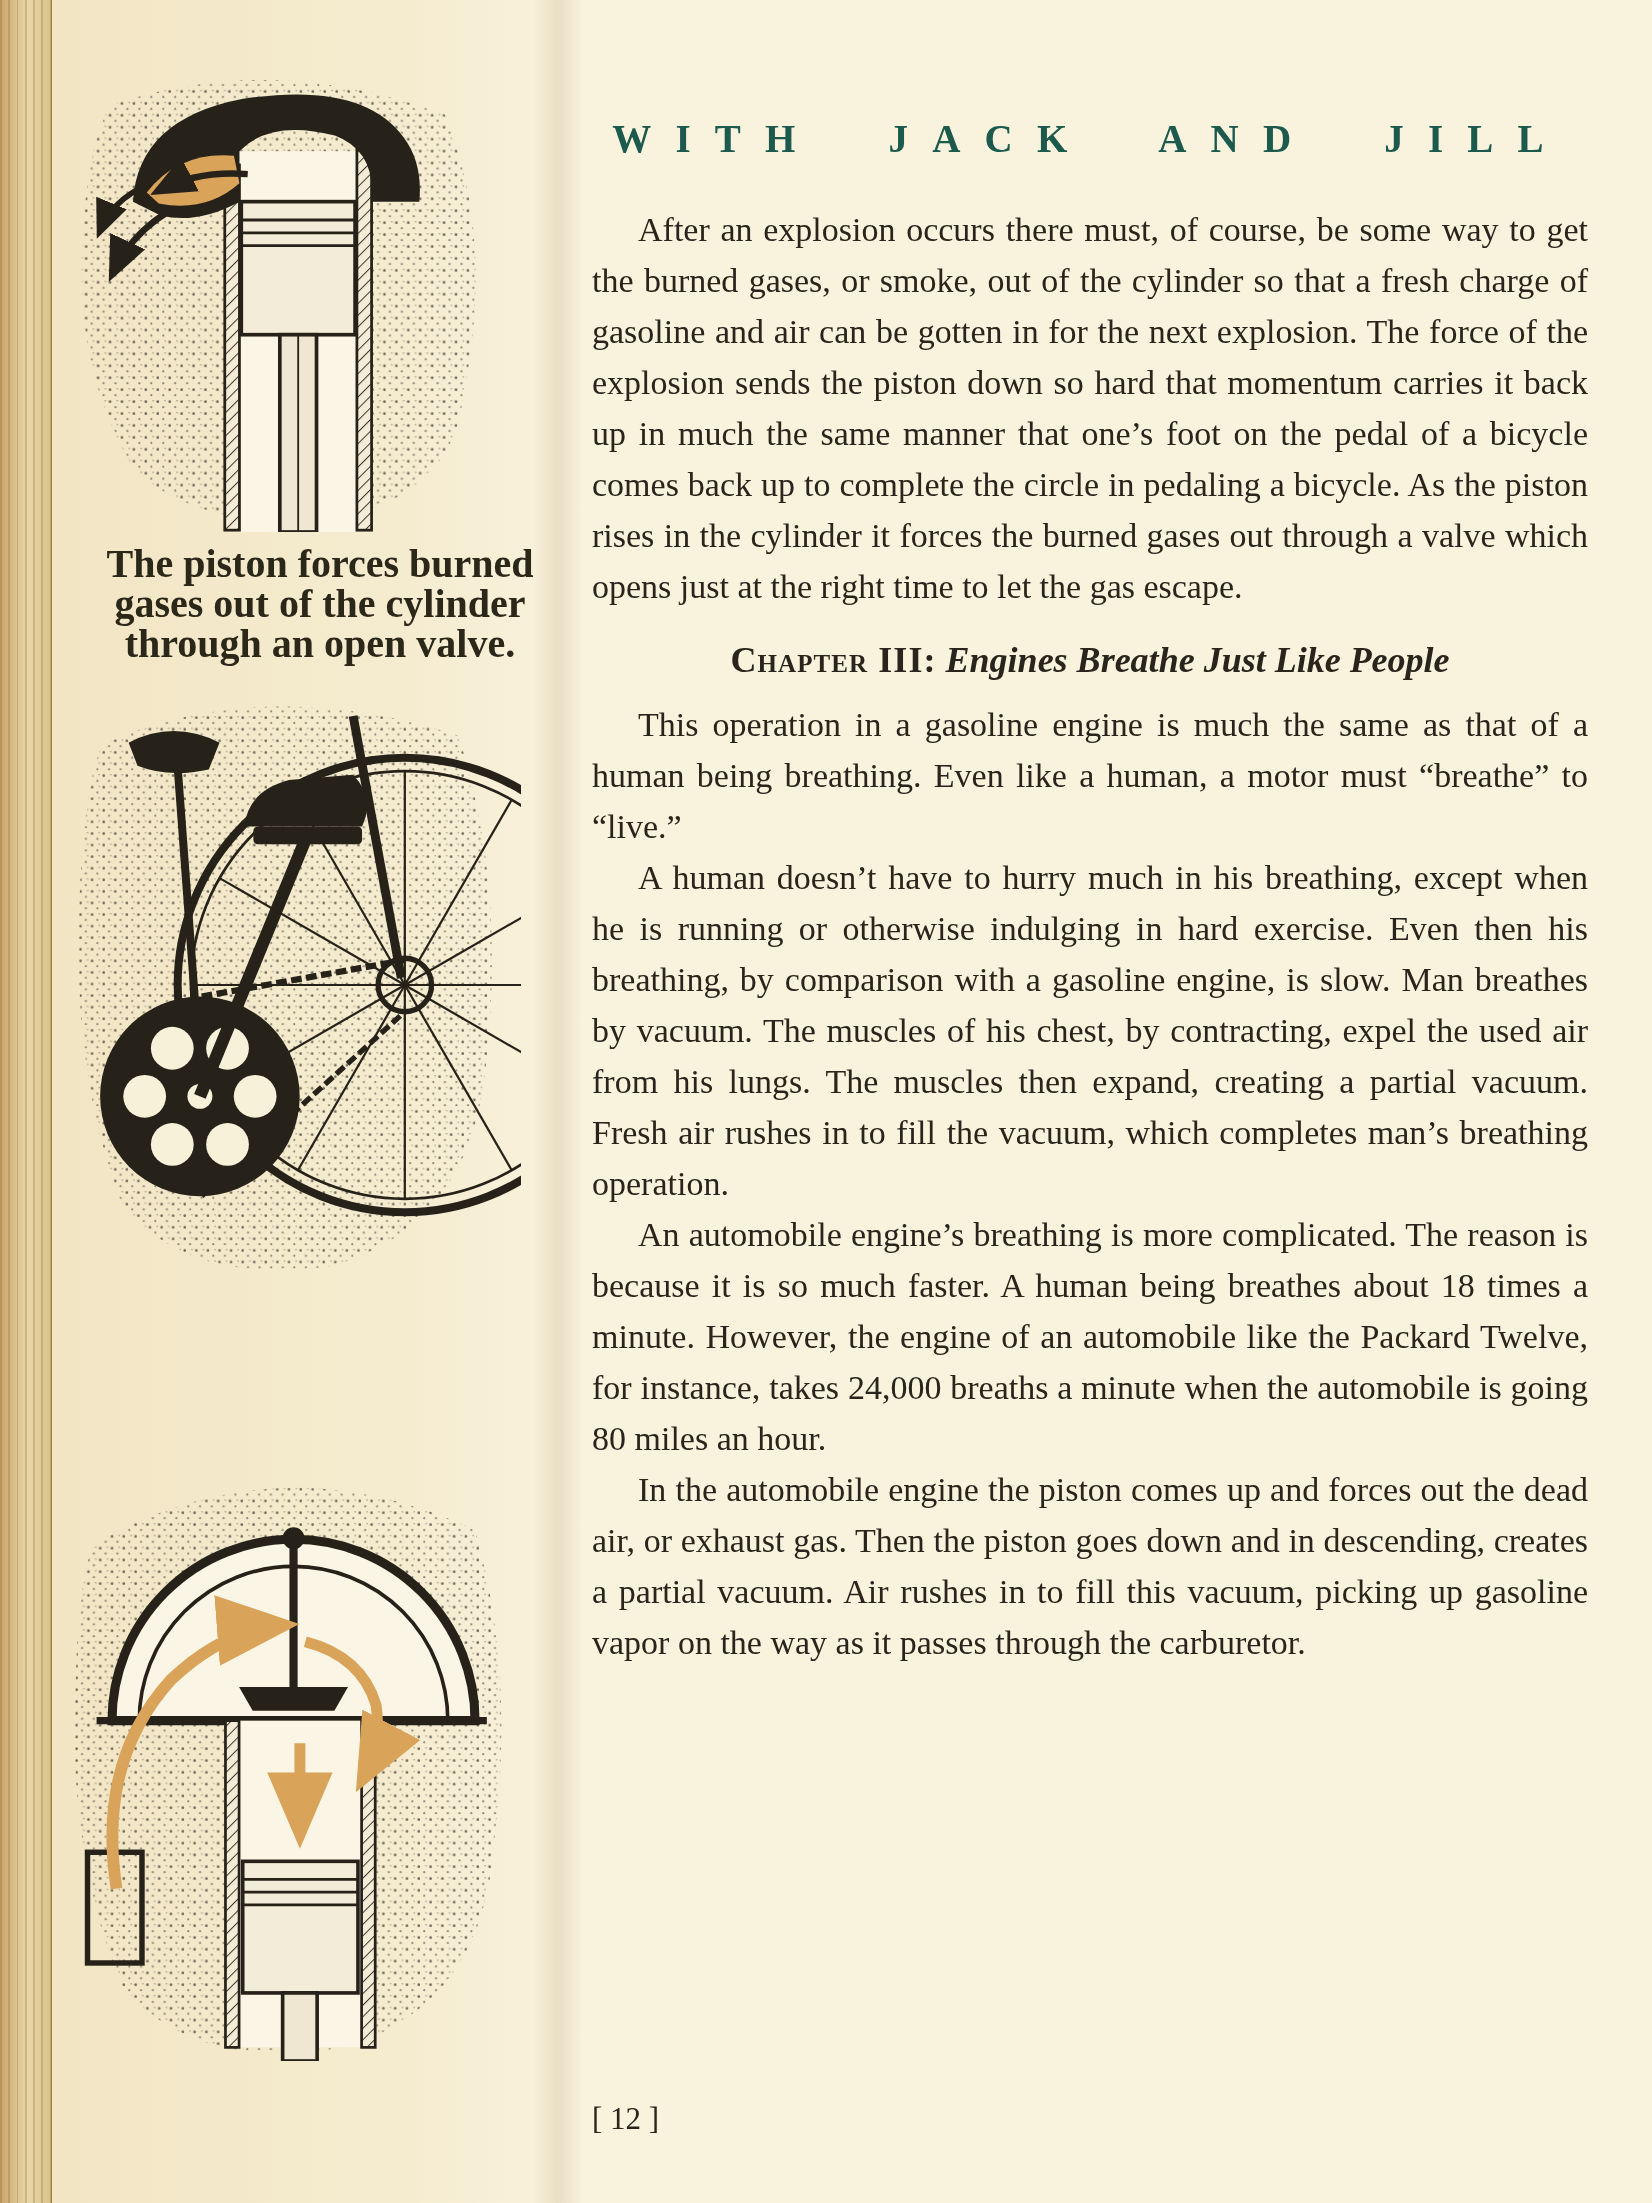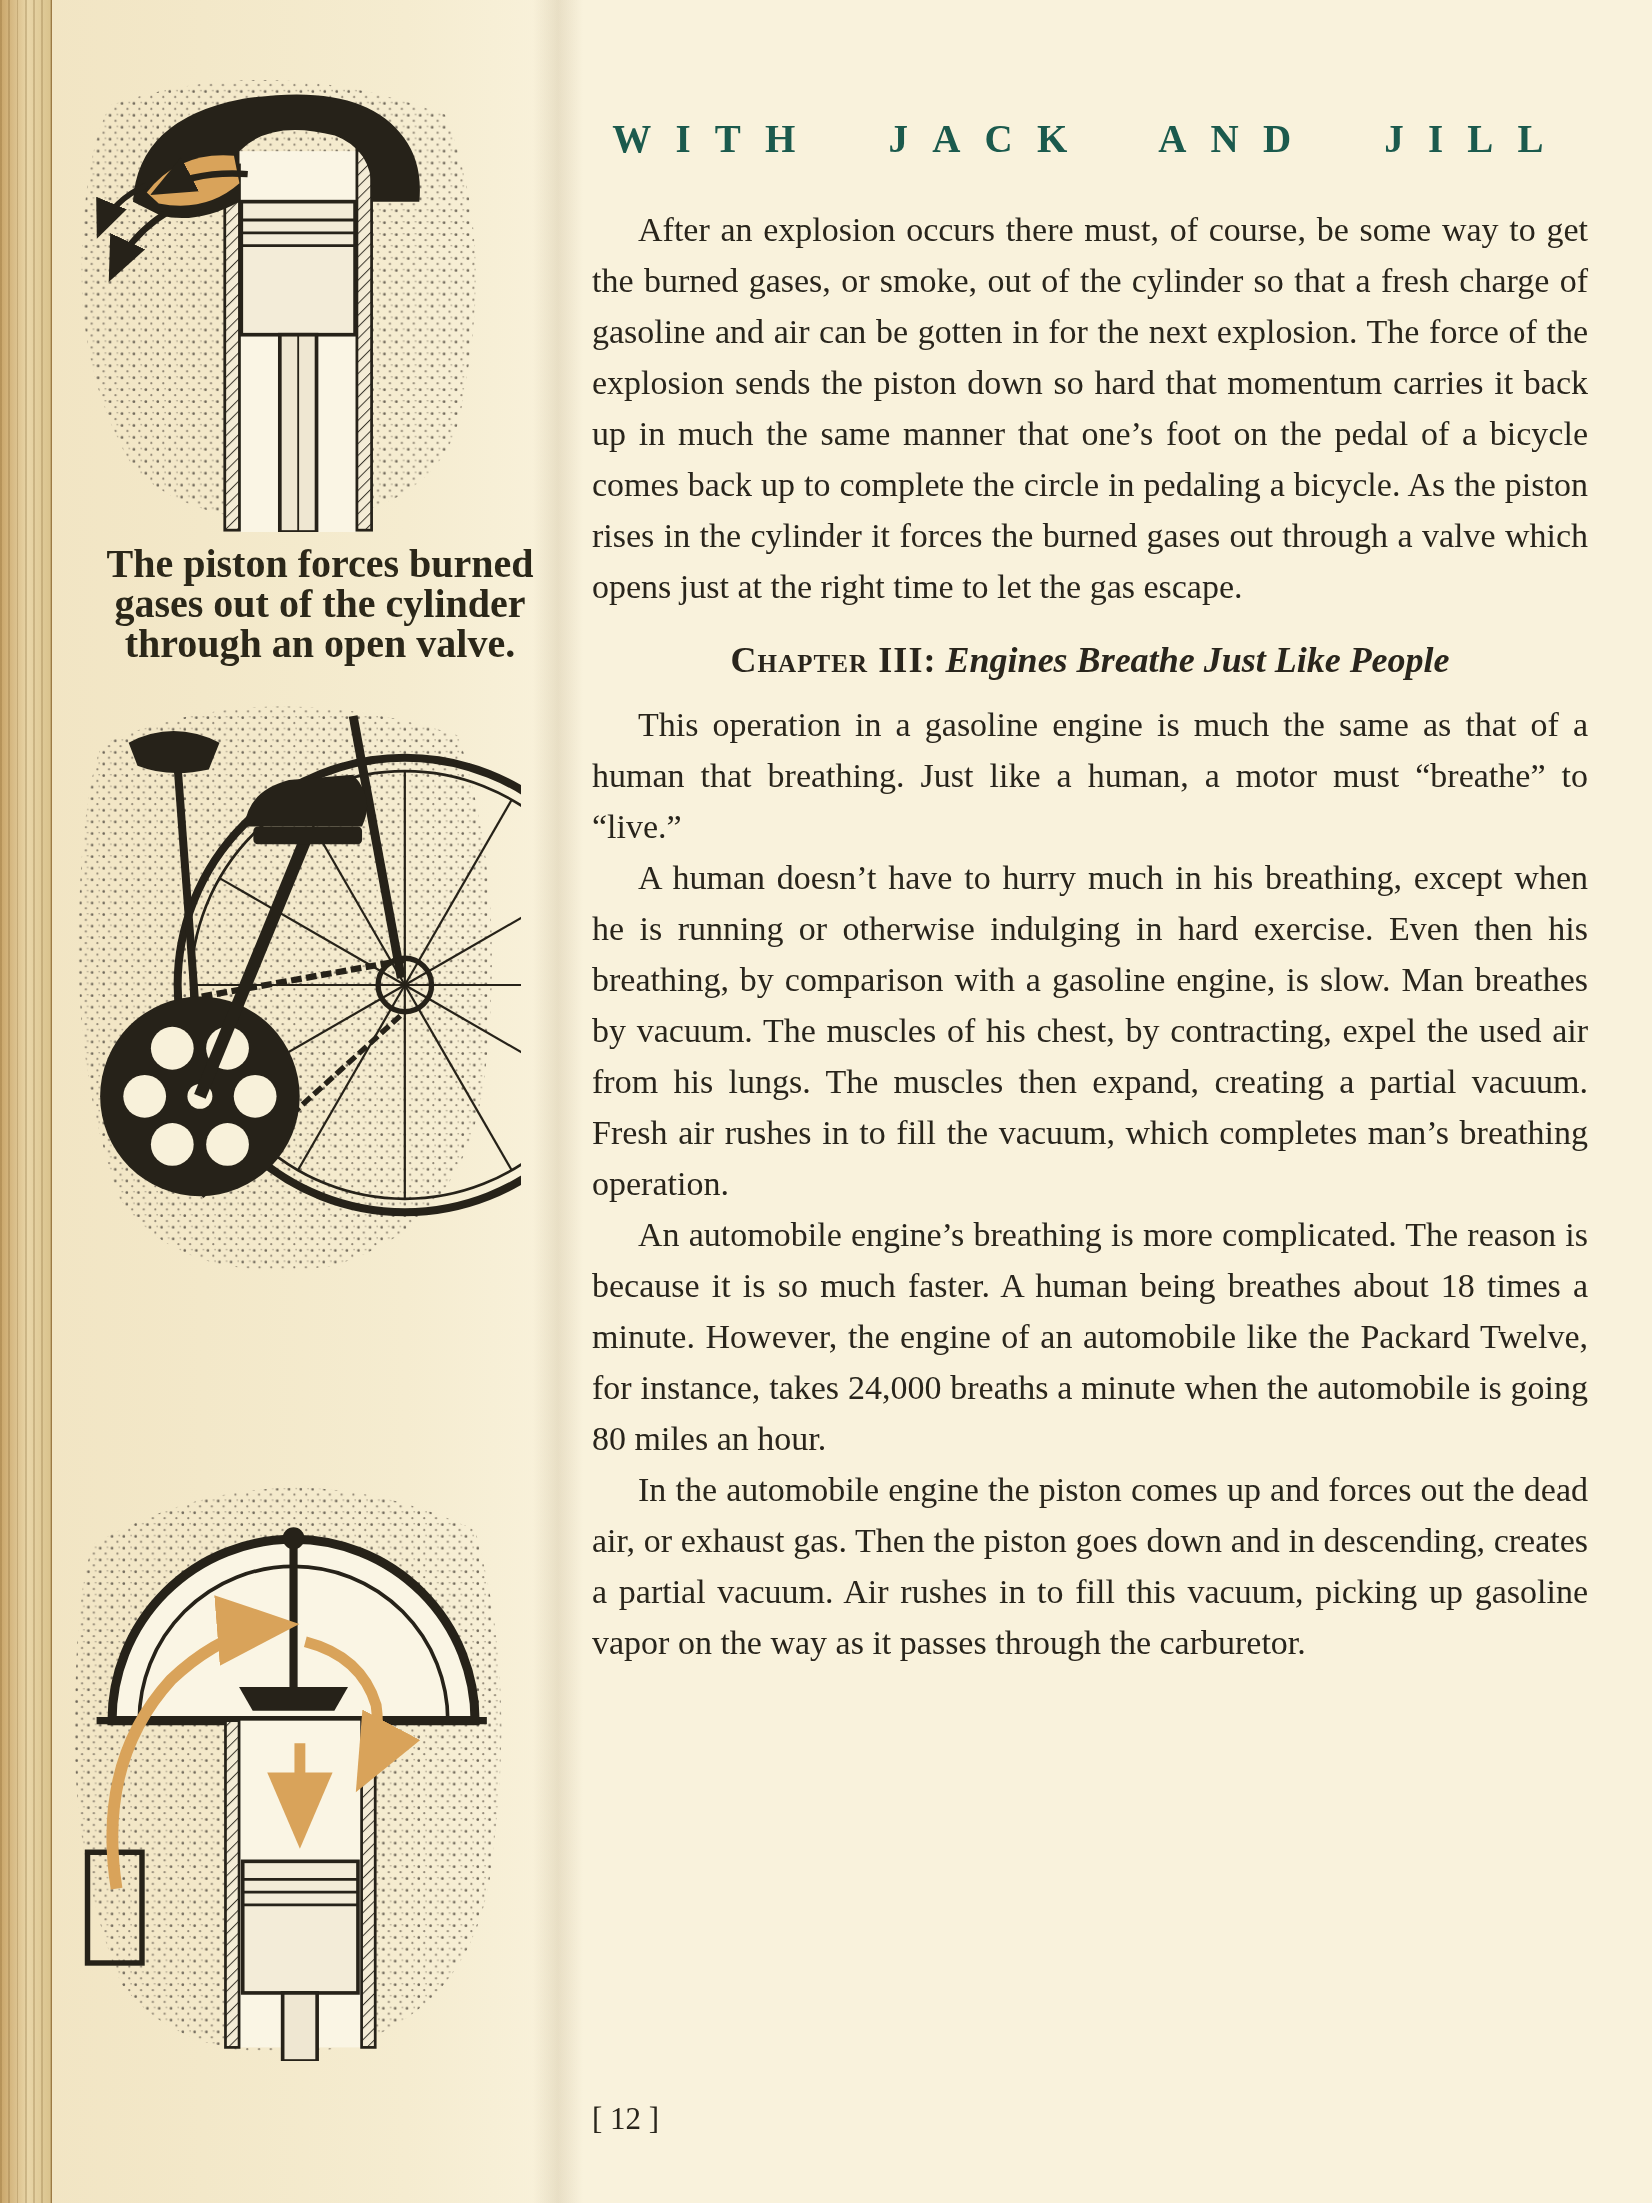--- a/index.html
+++ b/index.html
@@ -198,21 +198,21 @@
   <div class="right-col">
     <div class="running-head">WITH JACK AND JILL</div>
 
     <div class="body-text">
       <p>After an explosion occurs there must, of course, be some way to get the burned gases, or smoke, out of the cylinder so that a fresh charge of gasoline and air can be gotten in for the next explosion.  The force of the explosion sends the piston down so hard that momentum carries it back up in much the same manner that one’s foot on the pedal of a bicycle comes back up to complete the circle in pedaling a bicycle.  As the piston rises in the cylinder it forces the burned gases out through a valve which opens just at the right time to let the gas escape.</p>
       <div class="chapter-head">
         <span class="chapter-label">Chapter III:</span>
         <span> </span>
         <span class="chapter-title">Engines Breathe Just Like People</span>
       </div>
-      <p>This operation in a gasoline engine is much the same as that of a human that breathing.  Just like a human, a motor must “breathe” to “live.”</p>
+      <p>This operation in a gasoline engine is much the same as that of a human being breathing.  Even like a human, a motor must “breathe” to “live.”</p>
       <p>A human doesn’t have to hurry much in his breathing, except when he is running or otherwise indulging in hard exercise.  Even then his breathing, by comparison with a gasoline engine, is slow.  Man breathes by vacuum.  The muscles of his chest, by contracting, expel the used air from his lungs.  The muscles then expand, creating a partial vacuum.  Fresh air rushes in to fill the vacuum, which completes man’s breathing operation.</p>
       <p>An automobile engine’s breathing is more complicated.  The reason is because it is so much faster.  A human being breathes about 18 times a minute.  However, the engine of an automobile like the Packard Twelve, for instance, takes 24,000 breaths a minute when the automobile is going 80 miles an hour.</p>
       <p>In the automobile engine the piston comes up and forces out the dead air, or exhaust gas.  Then the piston goes down and in descending, creates a partial vacuum.  Air rushes in to fill this vacuum, picking up gasoline vapor on the way as it passes through the carburetor.</p>
     </div>
 
     <div class="page-number">[ 12 ]</div>
   </div>
 </div>
 
 

